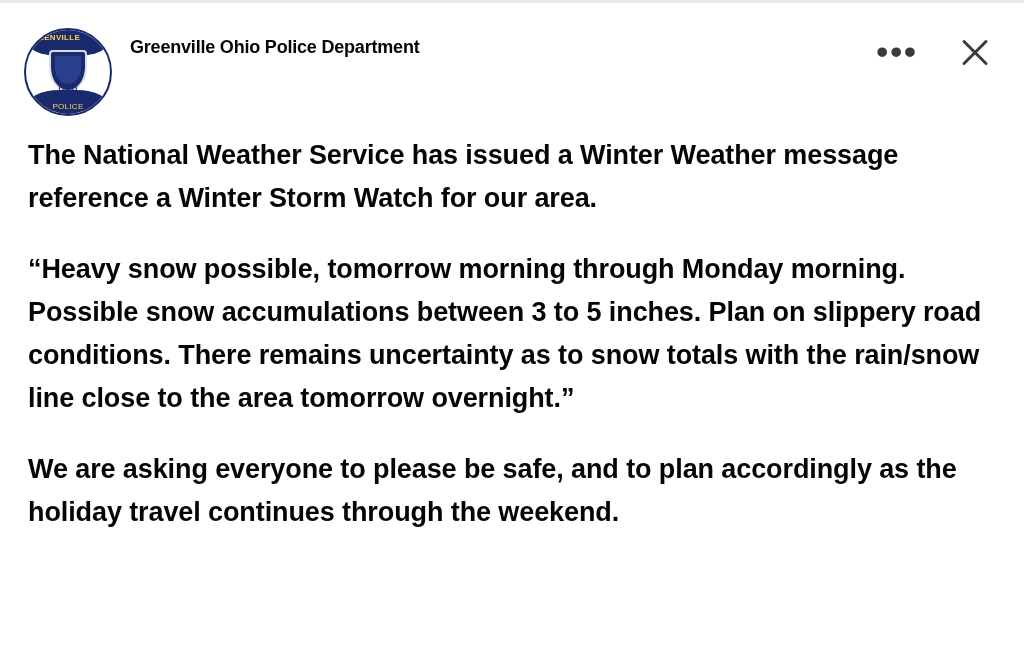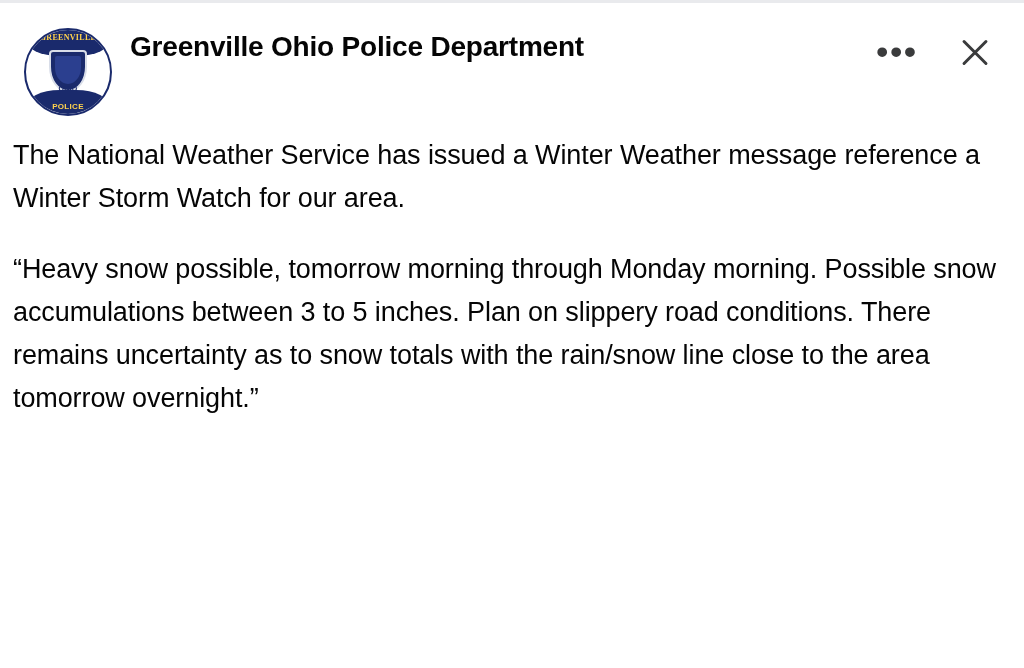--- a/index.html
+++ b/index.html
@@ -58,26 +58,26 @@
     height: 26px;
     background: #1a2a6c;
     border-bottom-left-radius: 40% 60%;
     border-bottom-right-radius: 40% 60%;
   }
   .avatar .badge-top-text {
     position: absolute;
     top: 3px;
     left: 0;
     right: 0;
-    text-align: center;
+    text-align: left;
     font-size: 8px;
     letter-spacing: 0.3px;
     color: #ffd24d;
     font-weight: bold;
-    font-family: Liberation Serif, serif;
+    font-family: Liberation Sans, sans-serif;
   }
   .avatar .shield {
     position: absolute;
     top: 20px;
     left: 50%;
     transform: translateX(-50%);
     width: 34px;
     height: 38px;
     background: #1a2a6c;
     border-radius: 4px 4px 50% 50% / 4px 4px 60% 60%;
@@ -97,21 +97,21 @@
     border-top-left-radius: 40% 70%;
     border-top-right-radius: 40% 70%;
   }
   .avatar .badge-bottom-text {
     position: absolute;
     bottom: 3px;
     left: 0; right: 0;
     text-align: center;
     font-size: 8px;
     color: #ffd24d;
-    font-weight: bold;
+    font-weight: normal;
     line-height: 9px;
     letter-spacing: 0.3px;
   }
   .avatar .ohio-text {
     position: absolute;
     bottom: 22px;
     left: 0; right: 0;
     text-align: center;
     font-size: 7px;
     color: #1a2a6c;
@@ -119,21 +119,21 @@
     letter-spacing: 0.3px;
   }
 
   .header-text {
     margin-left: 18px;
     padding-top: 4px;
     flex: 1 1 auto;
     min-width: 0;
   }
   .page-name {
-    font-size: 28px;
+    font-size: 18px;
     font-weight: bold;
     line-height: 34px;
     color: #050505;
     letter-spacing: -0.2px;
   }
   .meta-row {
     display: flex;
     align-items: center;
     margin-top: 6px;
   }
@@ -187,22 +187,23 @@
     width: 34px;
     height: 3px;
     background: #3a3b3c;
     border-radius: 2px;
   }
   .close-btn::before { transform: rotate(45deg); }
   .close-btn::after  { transform: rotate(-45deg); }
 
   
   .post-body {
-    padding: 18px 28px 0 13px;
+    padding: 18px 28px 0 28px;
     box-sizing: border-box;
+    font-weight: bold;
   }
   .para {
     font-size: 27px;
     line-height: 43px;
     color: #050505;
     margin: 0 0 28px 0;
     letter-spacing: -0.1px;
     word-wrap: break-word;
   }
   .para:last-child { margin-bottom: 0; }
@@ -234,15 +235,16 @@
     <div class="header-actions">
       <div class="more-btn">•••</div>
       <div class="close-btn"></div>
     </div>
 
   </div>
 
   <div class="post-body">
     <p class="para">The National Weather Service has issued a Winter Weather message reference a Winter Storm Watch for our area.</p>
     <p class="para">“Heavy snow possible, tomorrow morning through Monday morning. Possible snow accumulations between 3 to 5 inches. Plan on slippery road conditions. There remains uncertainty as to snow totals with the rain/snow line close to the area tomorrow overnight.”</p>
+    <p class="para">We are asking everyone to please be safe, and to plan accordingly as the holiday travel continues through the weekend.</p>
   </div>
 
 </div>
 
 </body></html>

